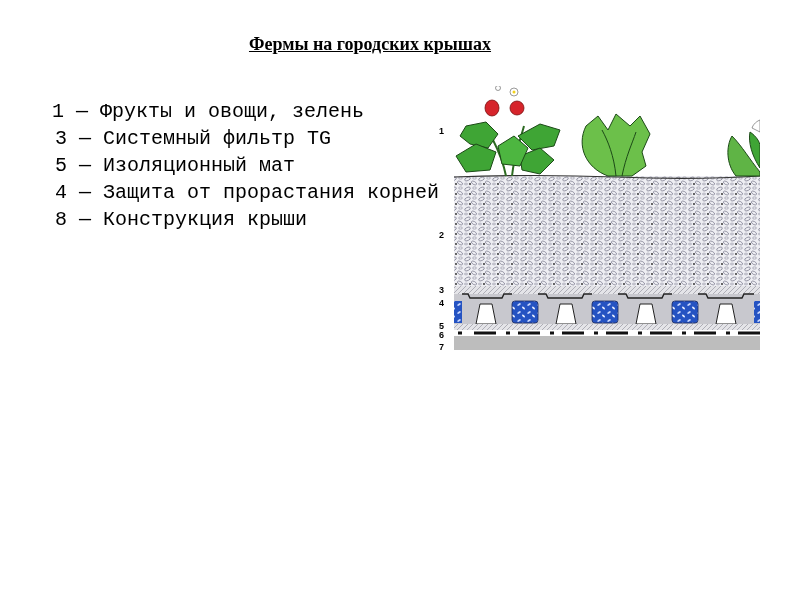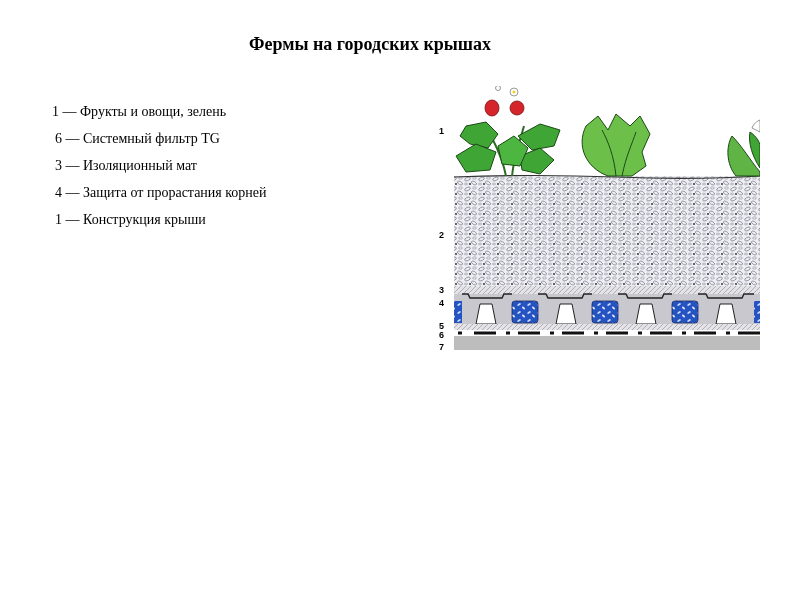--- a/index.html
+++ b/index.html
@@ -1,37 +1,37 @@
 <!DOCTYPE html>
 <html><head>
   <meta charset="utf-8">
   <style>
     html, body { margin:0; padding:0; background:#ffffff; }
     body { width:800px; height:600px; position:relative; overflow:hidden;
            font-family:"Liberation Serif","DejaVu Serif",serif; color:#000; }
     .title { position:absolute; left:0; width:740px; top:34px; text-align:center;
-             font-weight:bold; font-size:18px; }
-    .legend { position:absolute; left:52px; top:98px; font-size:14px; line-height:27px; }
+             font-weight:bold; font-size:18px;text-decoration:underline; }
+    .legend { position:absolute; left:52px; top:98px; font-size:20px; line-height:27px;font-family:Liberation Mono, monospace; }
     .legend .row { white-space:nowrap; }
     .legend .row:not(:first-child) { padding-left:3px; }
     .figure { position:absolute; left:436px; top:86px; width:324px; height:274px; }
     .figure svg { display:block; }
     .lbl { font-family:"Liberation Sans","DejaVu Sans",sans-serif; font-weight:bold; font-size:9px; }
   </style>
 </head>
 <body>
 
 <div class="title">Фермы на городских крышах</div>
 
 <div class="legend">
   <div class="row">1 — Фрукты и овощи, зелень</div>
-  <div class="row">6 — Системный фильтр TG</div>
-  <div class="row">3 — Изоляционный мат</div>
+  <div class="row">3 — Системный фильтр TG</div>
+  <div class="row">5 — Изоляционный мат</div>
   <div class="row">4 — Защита от прорастания корней</div>
-  <div class="row">1 — Конструкция крыши</div>
+  <div class="row">8 — Конструкция крыши</div>
 </div>
 
 <div class="figure">
   <svg width="324" height="274" viewBox="0 0 324 274" xmlns="http://www.w3.org/2000/svg">
     <defs>
       <pattern id="gravel" width="14" height="10" patternUnits="userSpaceOnUse">
         <rect width="14" height="10" fill="#eeeef3"></rect>
         <ellipse cx="3.5" cy="3" rx="3" ry="1.6" fill="none" stroke="#6b6b80" stroke-width="0.6" transform="rotate(-25 3.5 3)"></ellipse>
         <ellipse cx="10" cy="7" rx="2.8" ry="1.5" fill="none" stroke="#6b6b80" stroke-width="0.6" transform="rotate(30 10 7)"></ellipse>
         <ellipse cx="10.5" cy="2" rx="2" ry="1.1" fill="none" stroke="#7a7a8e" stroke-width="0.5"></ellipse>

